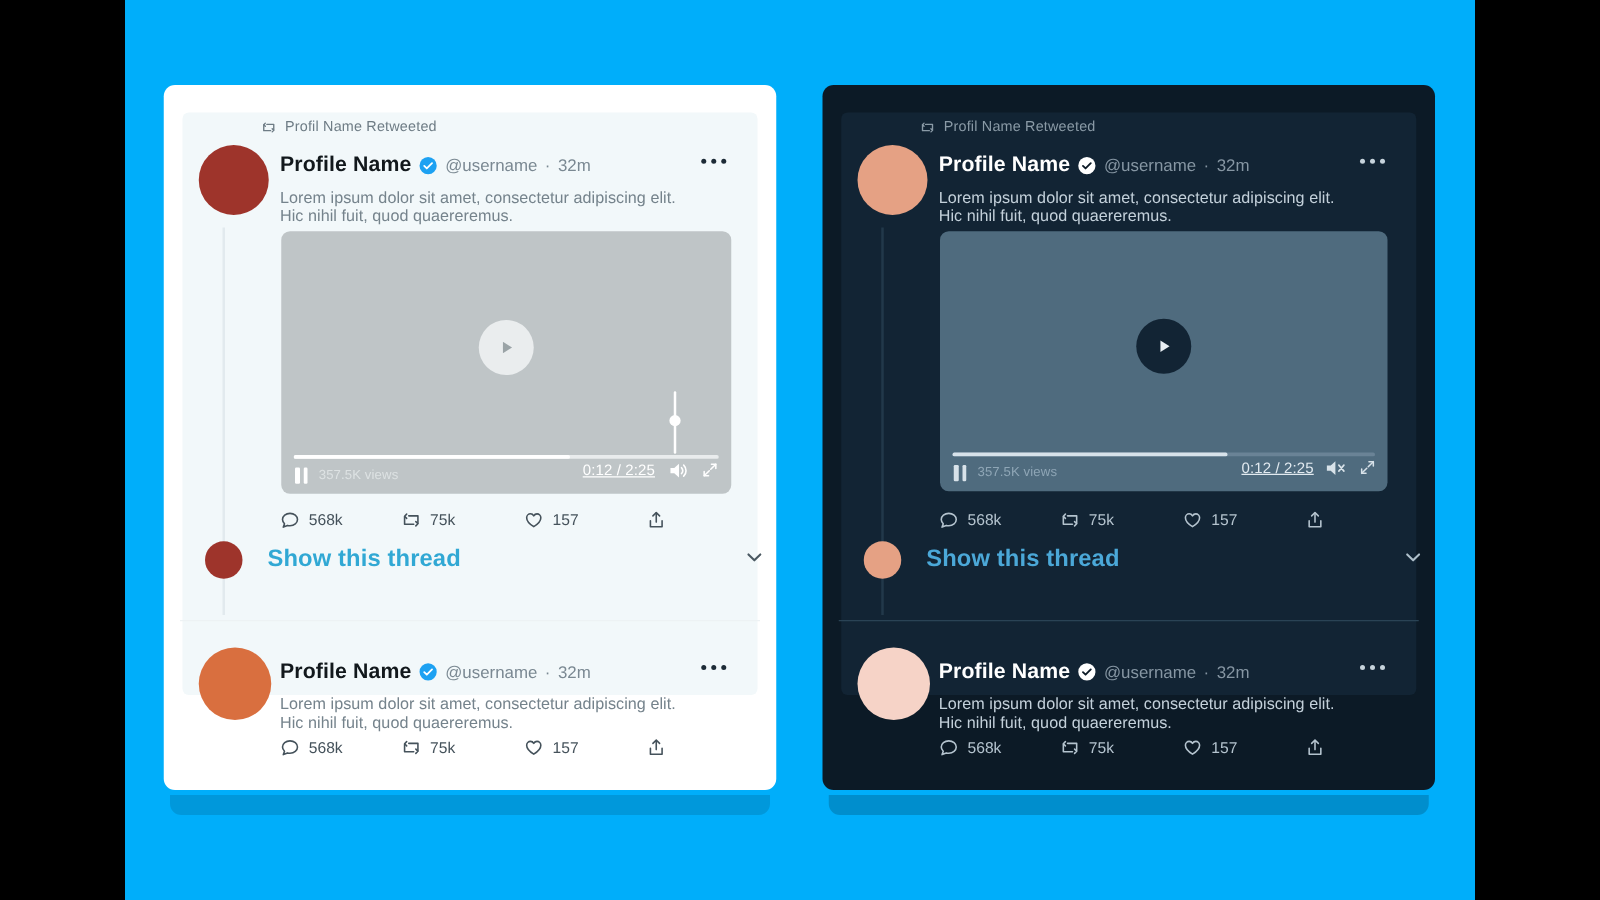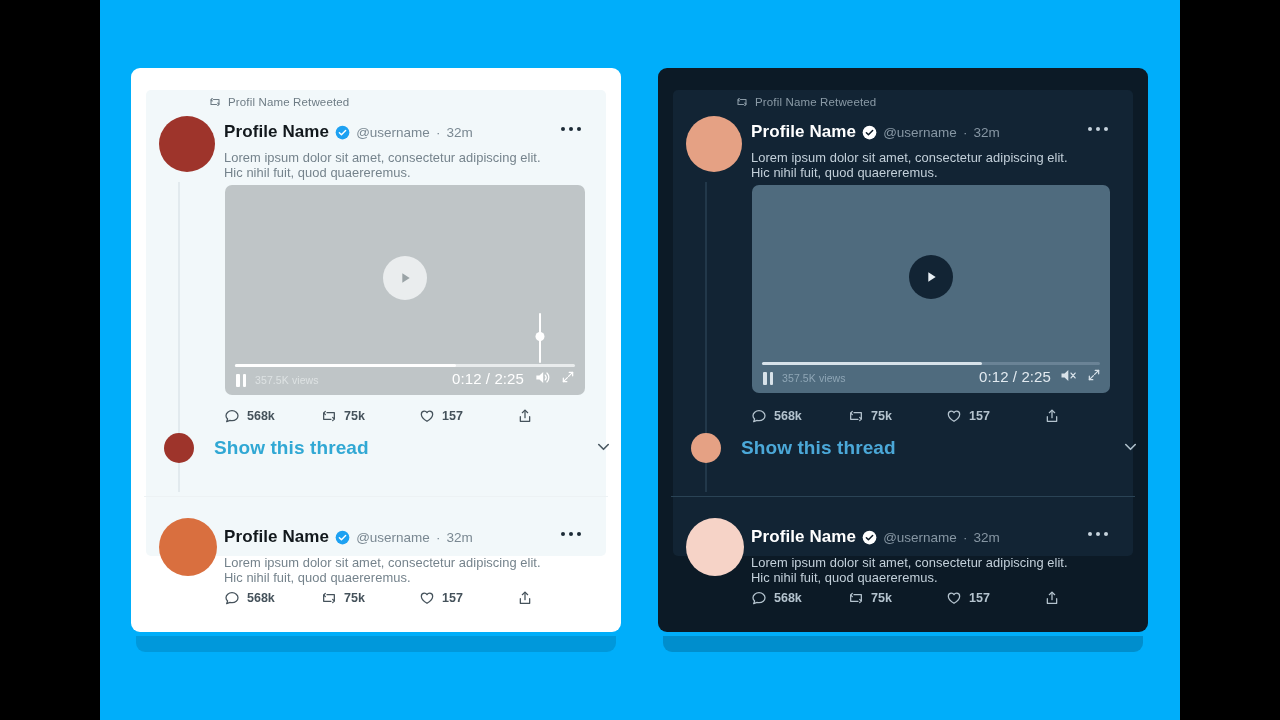--- a/index.html
+++ b/index.html
@@ -144,26 +144,26 @@
     position:absolute; display:flex; align-items:flex-start;
     font-size:10.5px; letter-spacing:0.1px;margin-top:12px;
   }
   #card-light .vctrl { color:#DDE2E3; }
   #card-dark  .vctrl { color:#8FA6B6; }
   .vctrl .ic { display:block; cursor:pointer; }
   .pause-ic { display:flex; gap:3px; cursor:pointer; }
   .pause-ic b { display:block; width:3.5px; height:13px; background:currentColor; border-radius:1px; }
   #card-light .pause-ic b { background:#FFFFFF; }
   #card-dark  .pause-ic b { background:#D8E2E9; }
-  .time-txt { font-size:15px; }
+  .time-txt { font-size:12px;text-decoration:underline; }
   #card-light .time-txt { color:#FFFFFF; }
   #card-dark  .time-txt { color:#E2EAF0; }
 
   
-  .actions { position:absolute; display:flex; align-items:flex-start;font-weight:bold; }
+  .actions { position:absolute; display:flex; align-items:flex-start; }
   .act { display:flex; align-items:center; gap:7px; cursor:pointer; }
   .act .lbl { font-size:12.5px; }
   #card-light .act { color:#45525B; }
   #card-dark  .act { color:#B4C3CE; }
   .act svg { display:block; }
 
   
   .thread-row { position:absolute; display:flex; align-items:center; }
   .thread-link {
     font-size:19px; font-weight:bold; letter-spacing:0.1px; cursor:pointer;

